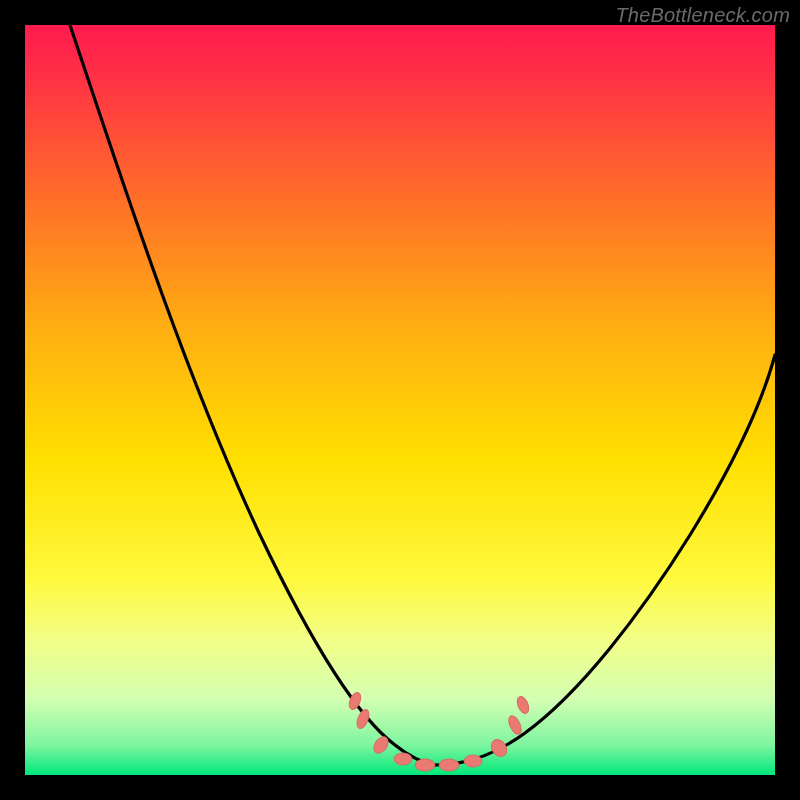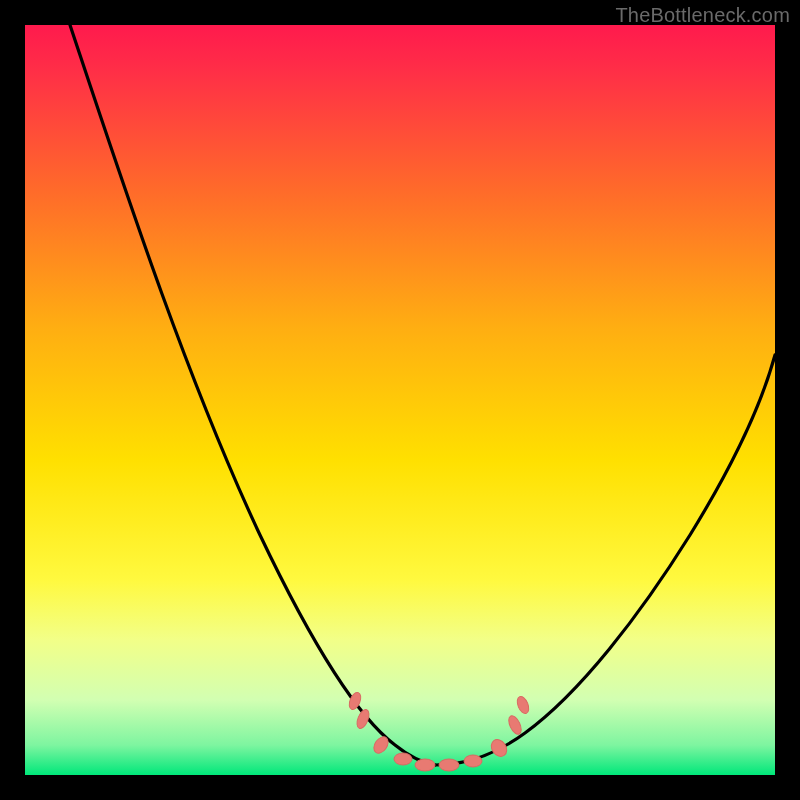--- a/index.html
+++ b/index.html
@@ -9,20 +9,21 @@
     height: 800px;
     background: #000;
     overflow: hidden;
     font-family: Arial, Helvetica, sans-serif;
   }
   .stage {
     position: relative;
     width: 800px;
     height: 800px;
     background: #000;
+    font-style: italic;
   }
   .watermark {
     position: absolute;
     top: 4px;
     right: 10px;
     color: #6a6a6a;
     font-size: 20px;
     font-weight: 500;
     z-index: 5;
     letter-spacing: 0.2px;

